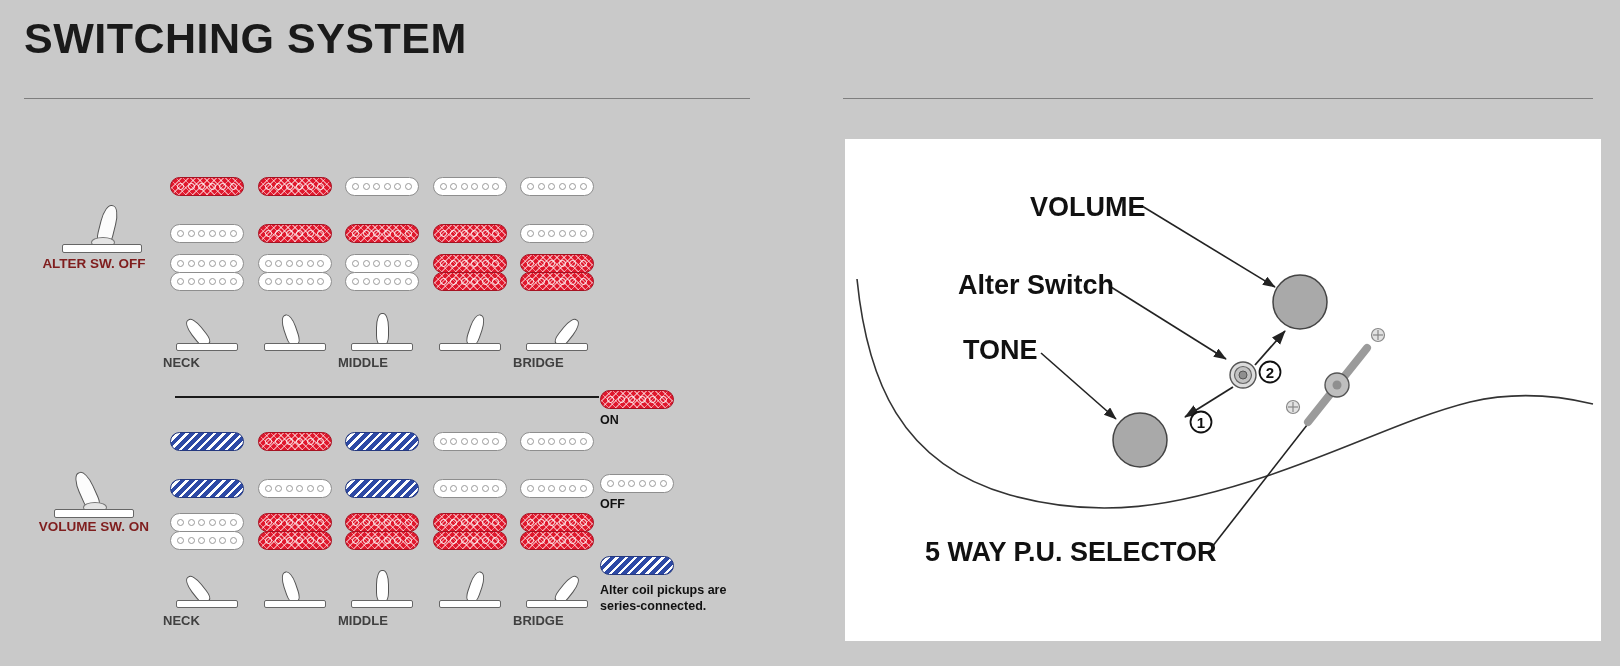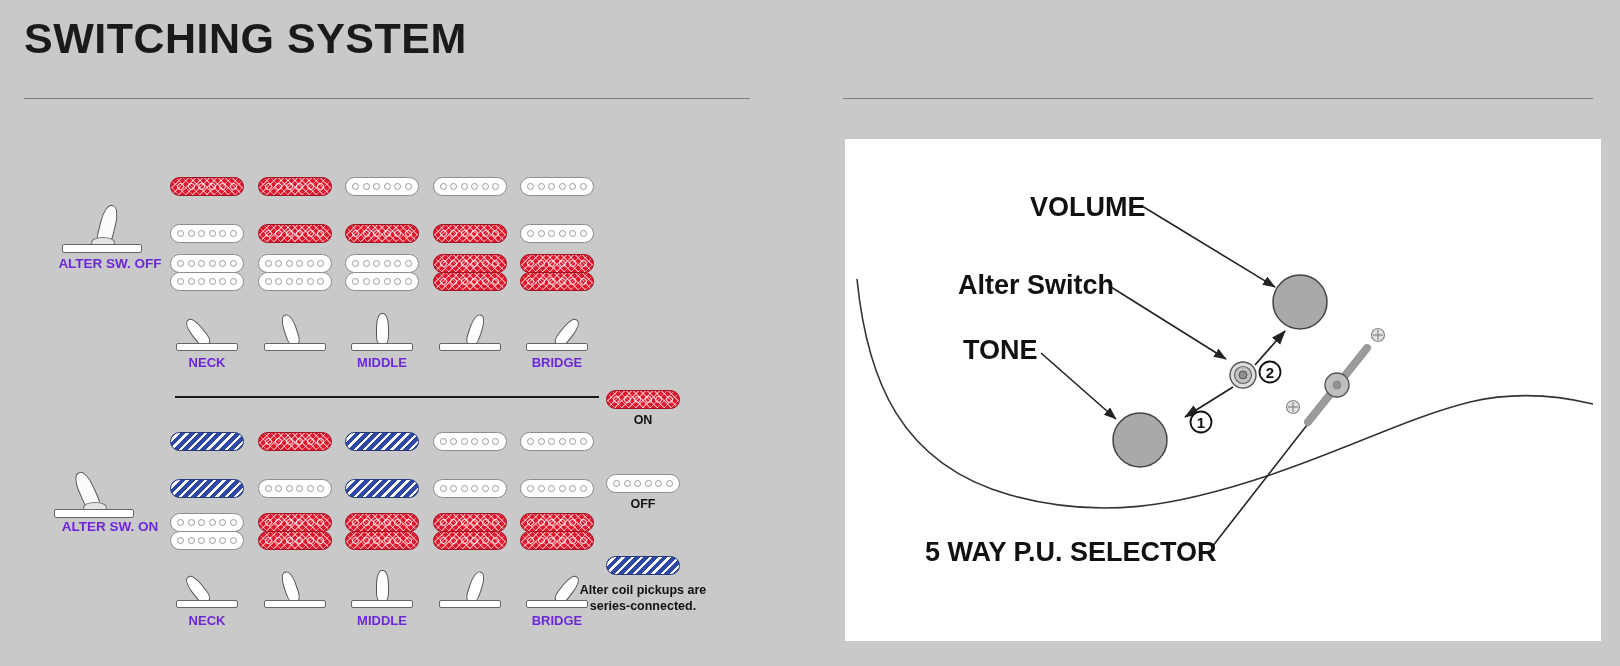--- a/index.html
+++ b/index.html
@@ -36,26 +36,26 @@
 
   
   .alter-icon{position:absolute;width:80px;height:50px;}
   .alter-base{position:absolute;left:0;bottom:0;width:78px;height:7px;background:#fff;
               border:1px solid #666;border-radius:2px;}
   .alter-pivot{position:absolute;left:29px;bottom:5px;width:22px;height:9px;background:#e4e4e4;
                border:1px solid #777;border-radius:50%;}
   .alter-lever{position:absolute;left:33px;bottom:9px;width:14px;height:38px;background:#fcfcfc;
                border:1.5px solid #555;border-radius:45% 45% 25% 25%;transform-origin:50% 100%;}
 
-  .pos-label{position:absolute;width:88px;text-align:center;font-size:13px;font-weight:bold;color:#6d28d9;}
-  .switch-label{position:absolute;left:30px;width:160px;text-align:center;font-size:13.5px;font-weight:bold;color:#6d28d9;}
+  .pos-label{position:absolute;width:88px;font-size:13px;font-weight:bold;color:#404040;}
+  .switch-label{position:absolute;left:14px;width:160px;text-align:center;font-size:13.5px;font-weight:bold;color:#7f1d1d;}
   .divider{position:absolute;background:#1a1a1a;}
 
   
-  .legend-item{position:absolute;left:568px;width:150px;text-align:center;}
+  .legend-item{position:absolute;left:600px;width:150px;}
   .legend-label{margin-top:4px;font-size:12.5px;font-weight:bold;line-height:1.25;color:#111;}
 
   
   .controls-box{position:absolute;left:845px;top:139px;width:756px;height:502px;background:#ffffff;}
   .controls-box svg{display:block;width:756px;height:502px;}
 </style>
 </head>
 <body>
 
 <div class="stage">
@@ -252,21 +252,21 @@
       <div class="sel-switch" style="left: 525px; top: 309px;">
         <div class="sel-lever" style="transform: rotate(38deg);"></div>
         <div class="sel-base"></div>
       </div>
       <div class="pos-label" style="left: 513px; top: 355px;">BRIDGE</div>
       <div class="alter-icon" style="left: 54px; top: 468px;">
         <div class="alter-lever" style="transform: rotate(-24deg);"></div>
         <div class="alter-pivot"></div>
         <div class="alter-base"></div>
       </div>
-      <div class="switch-label" style="top: 519px;">ALTER SW. ON</div>
+      <div class="switch-label" style="top: 519px;">VOLUME SW. ON</div>
       <div class="pickup pk-series" style="left: 170px; top: 432px;"></div>
       <div class="pickup pk-series" style="left: 170px; top: 479px;"></div>
       <div class="pickup pk-off" style="left: 170px; top: 513px;">
         <span class="dot"></span>
         <span class="dot"></span>
         <span class="dot"></span>
         <span class="dot"></span>
         <span class="dot"></span>
         <span class="dot"></span>
       </div>

